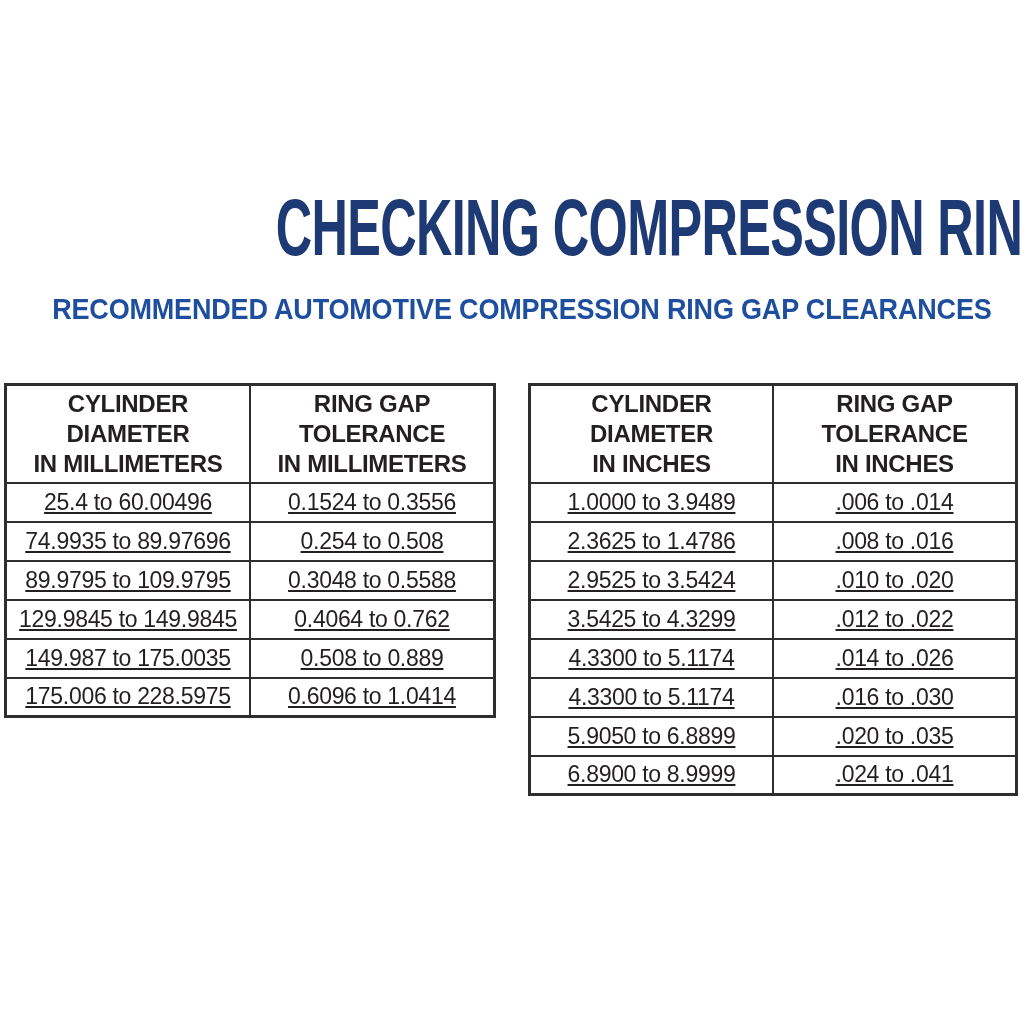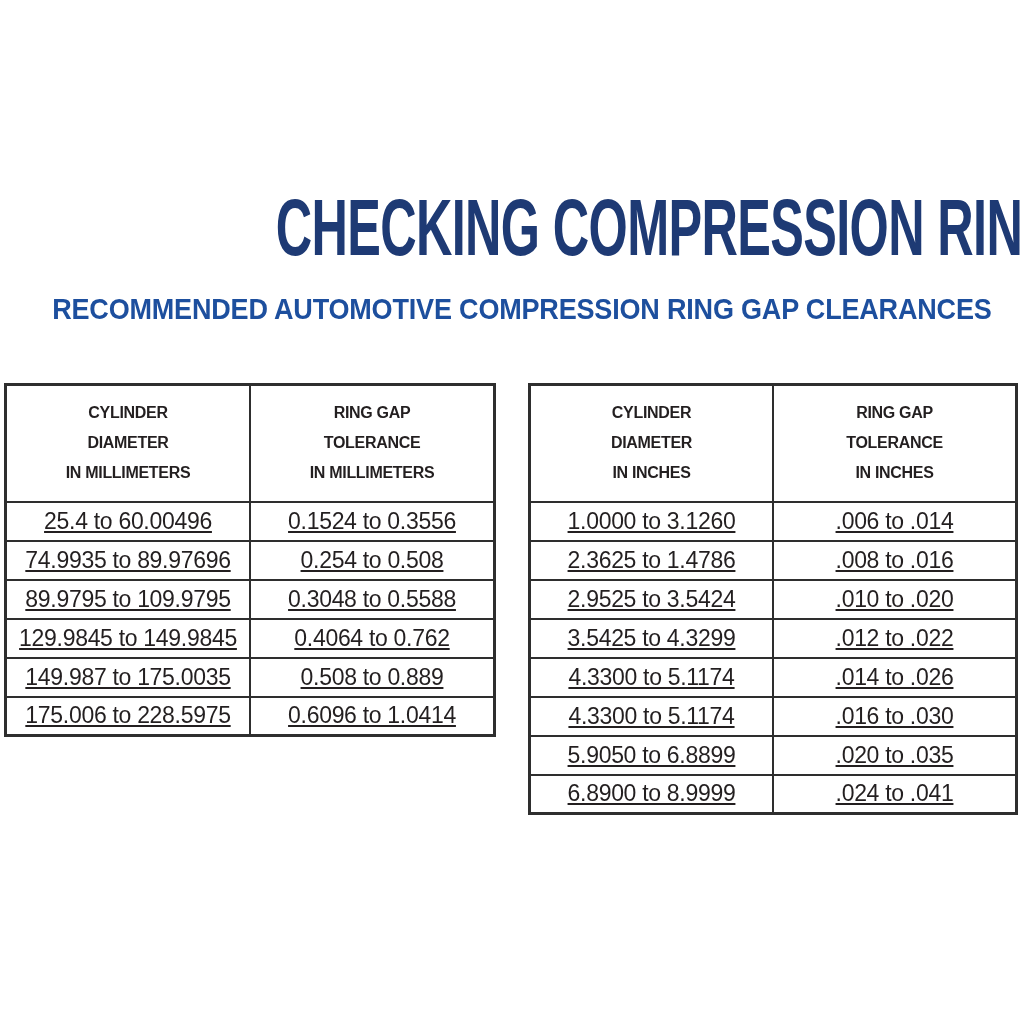--- a/index.html
+++ b/index.html
@@ -54,22 +54,22 @@
   table.ring-table.in { left: 528px; width: 490px; }
 
   table.ring-table th, table.ring-table td {
     border: 2px solid #2e2e2e;
     text-align: center;
     vertical-align: middle;
     color: #231f20;
     overflow: hidden;
   }
   table.ring-table th {
-    height: 117px;
-    font-size: 16px;
+    height: 98px;
+    font-size: 24px;
     line-height: 30px;
     font-weight: bold;
     letter-spacing: -0.3px;
   }
   table.ring-table td {
     height: 39px;
     font-size: 23px;
     font-weight: normal;
     letter-spacing: -0.3px;
     white-space: nowrap;
@@ -142,21 +142,21 @@
         </th>
         <th>
           <div>RING GAP</div>
           <div>TOLERANCE</div>
           <div>IN INCHES</div>
         </th>
       </tr>
     </thead>
     <tbody>
         <tr>
-          <td>1.0000 to 3.1260</td>
+          <td>1.0000 to 3.9489</td>
           <td>.006 to .014</td>
         </tr>
         <tr>
           <td>2.3625 to 1.4786</td>
           <td>.008 to .016</td>
         </tr>
         <tr>
           <td>2.9525 to 3.5424</td>
           <td>.010 to .020</td>
         </tr>

